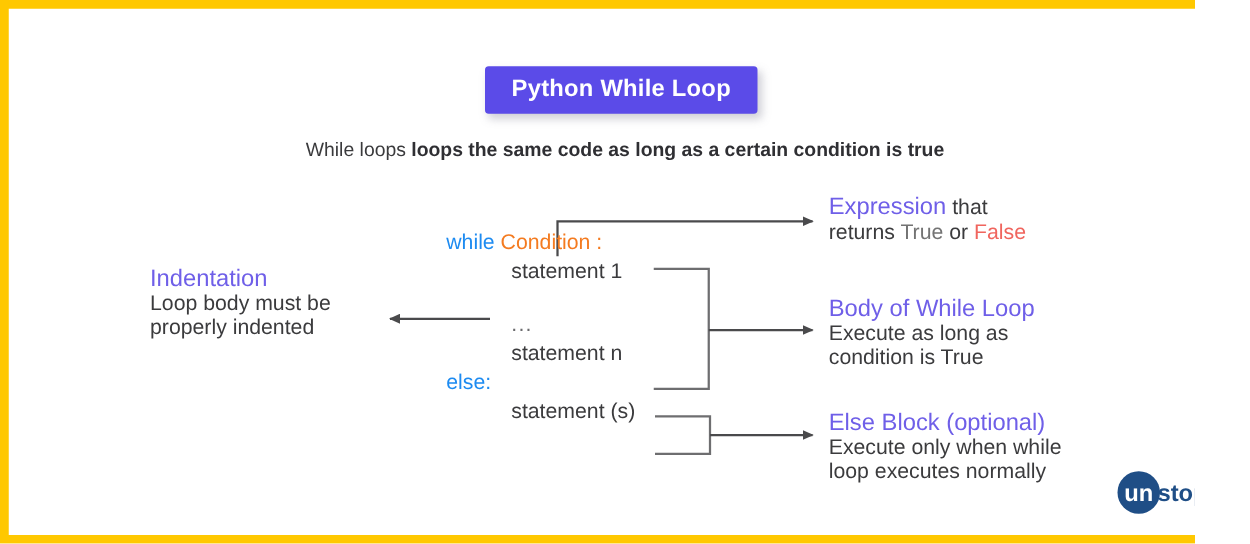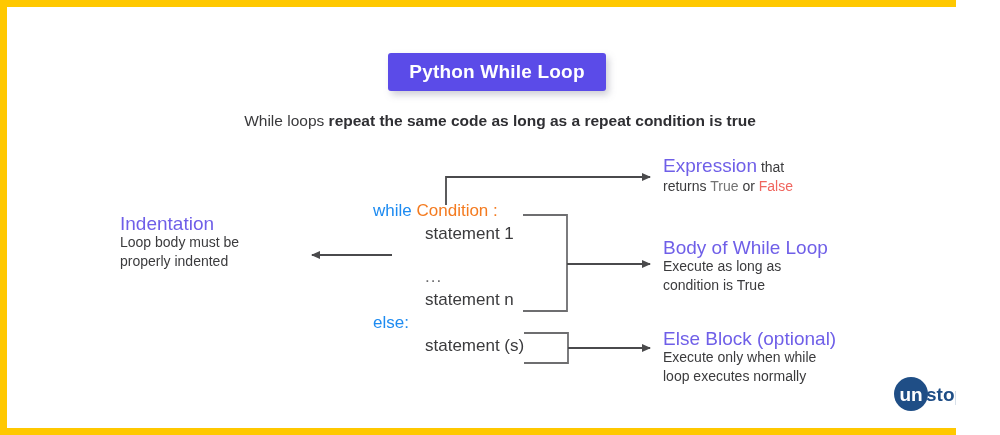--- a/index.html
+++ b/index.html
@@ -57,25 +57,24 @@
     text-align: center;
     font-size: 15.5px;
     color: #3a3a3c;
     white-space: nowrap;
   }
   #subtitle .strong { font-weight: bold; color: #2f2f33; }
   
   #code-block {
     position: absolute;
     left: 357px;
-    top: 199px;
+    top: 182px;
     font-size: 17px;
     color: #3b3b3d;
     line-height: 23px;
-    margin-left: 16px;
   }
   .code-line { white-space: nowrap; height: 23px; }
   .code-line.indent { padding-left: 52px; }
   .kw { color: #1D8BF1; }
   .cond { color: #F47B20; }
   .ellipsis {
     font-size: 17px;
     letter-spacing: 1px;
     color: #6b6b6e;
   }
@@ -83,21 +82,21 @@
   
   .annot { position: absolute; }
   .annot .head {
     color: #6F5FE8;
     font-size: 19px;
     line-height: 19px;
     white-space: nowrap;
   }
   .annot .body {
     color: #3b3b3d;
-    font-size: 14px;
+    font-size: 17px;
     line-height: 19px;
     white-space: nowrap;
   }
   .tval { color: #737373; }
   .fval { color: #F0655E; }
   #annot-expression { left: 663px; top: 156px; }
   #annot-body       { left: 663px; top: 238px; }
   #annot-else       { left: 663px; top: 329px; }
   #annot-indent     { left: 120px; top: 214px; }
   
@@ -149,21 +148,21 @@
     <g>
       <path d="M392,255 L312,255" fill="none" stroke="#4a4a4c" stroke-width="1.8" marker-end="url(#arrowL)"></path>
     </g>
   </svg>
 
   <div id="title-badge">
     <span class="label">Python While Loop</span>
   </div>
 
   <div id="subtitle">
-    <span>While loops </span><span class="strong">repeat the same code as long as a repeat condition is true</span>
+    <span>While loops </span><span class="strong">loops the same code as long as a certain condition is true</span>
   </div>
 
   <div id="code-block">
     <div class="code-line">
       <span class="kw">while</span>
       <span class="cond">Condition :</span>
     </div>
     <div class="code-line indent">statement 1</div>
     <div class="gap-line"></div>
     <div class="code-line indent ellipsis">...</div>

